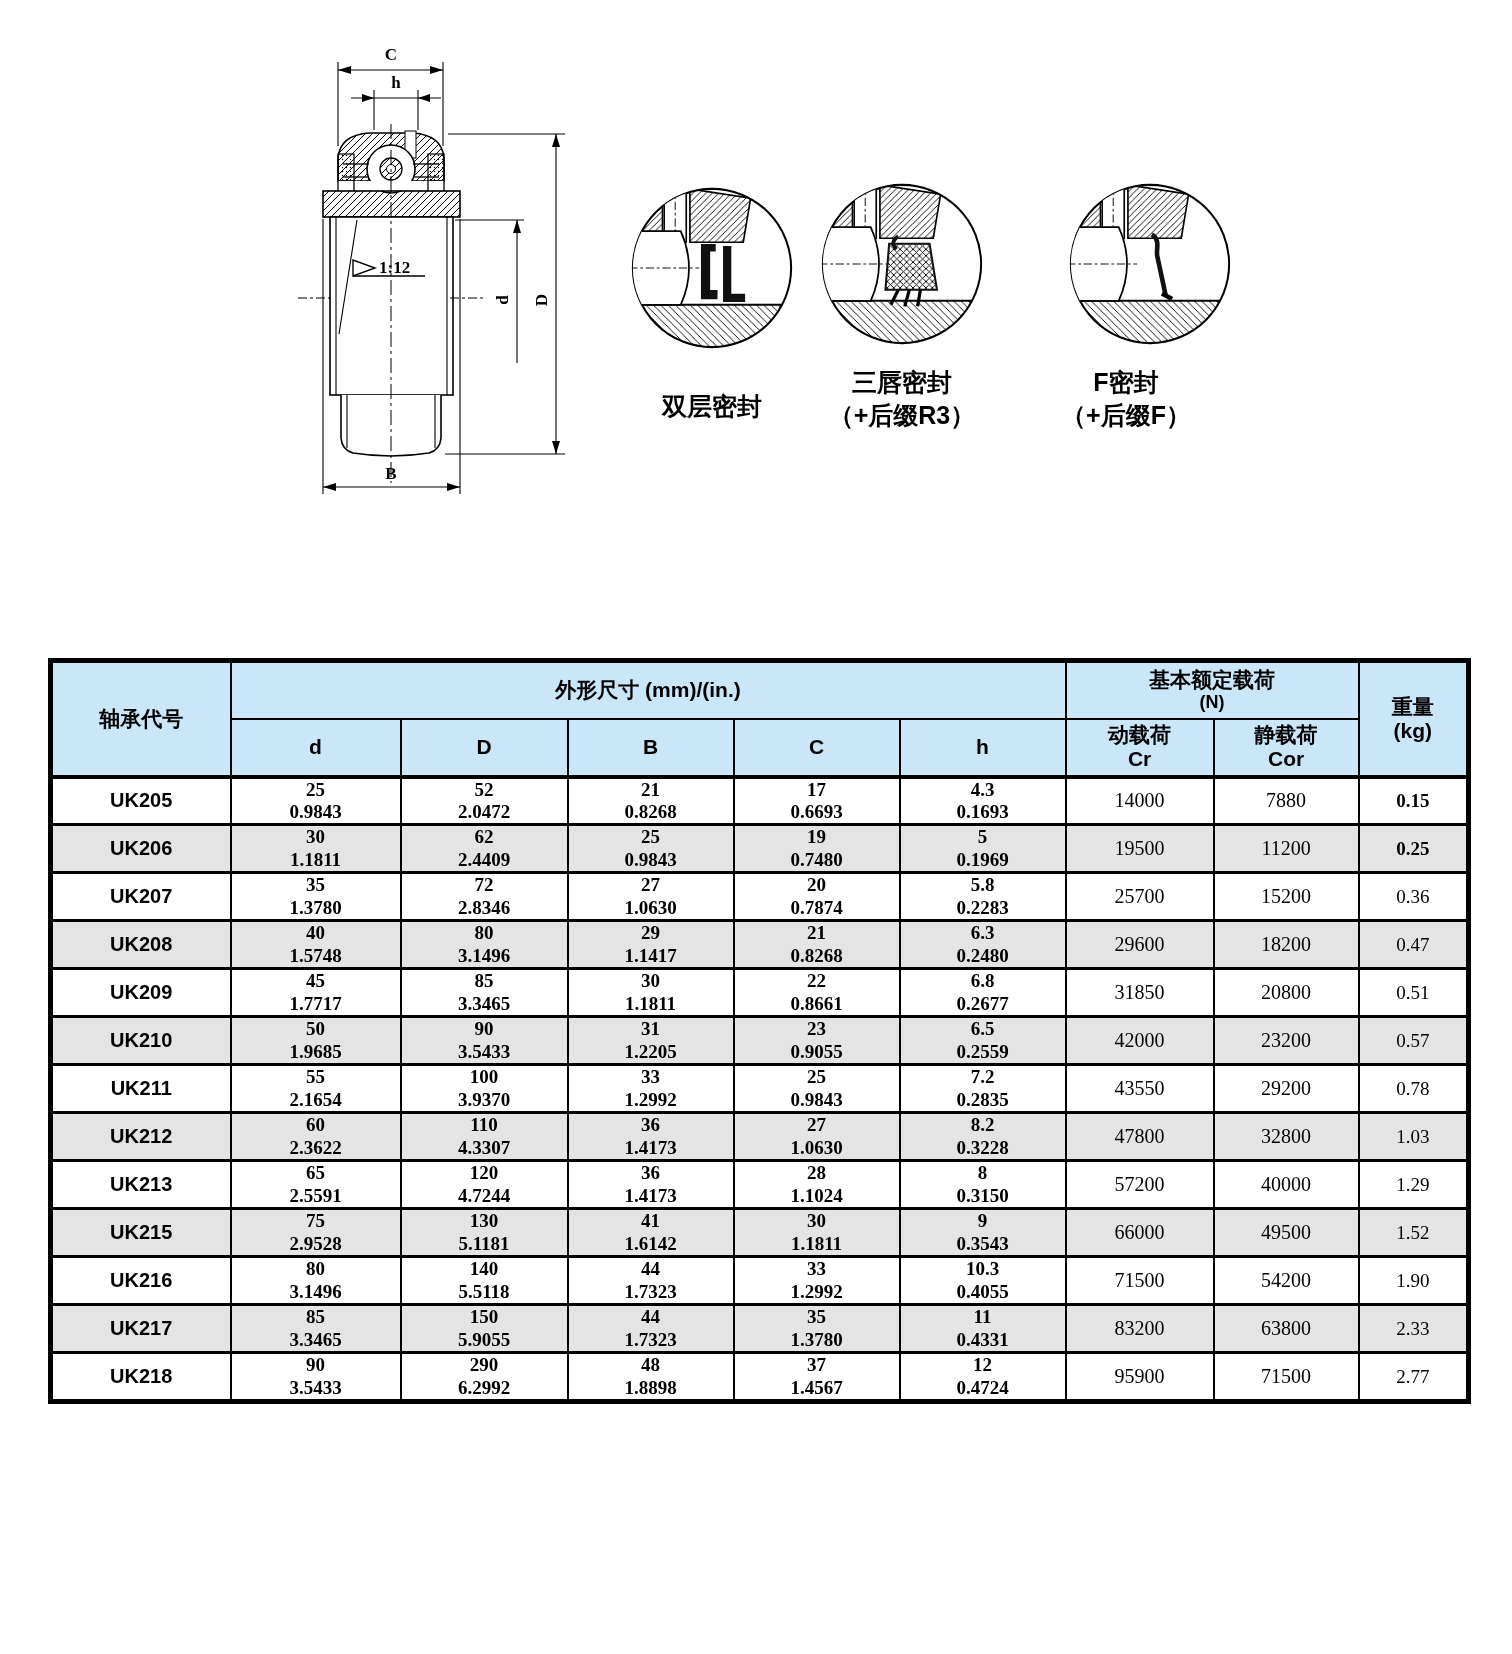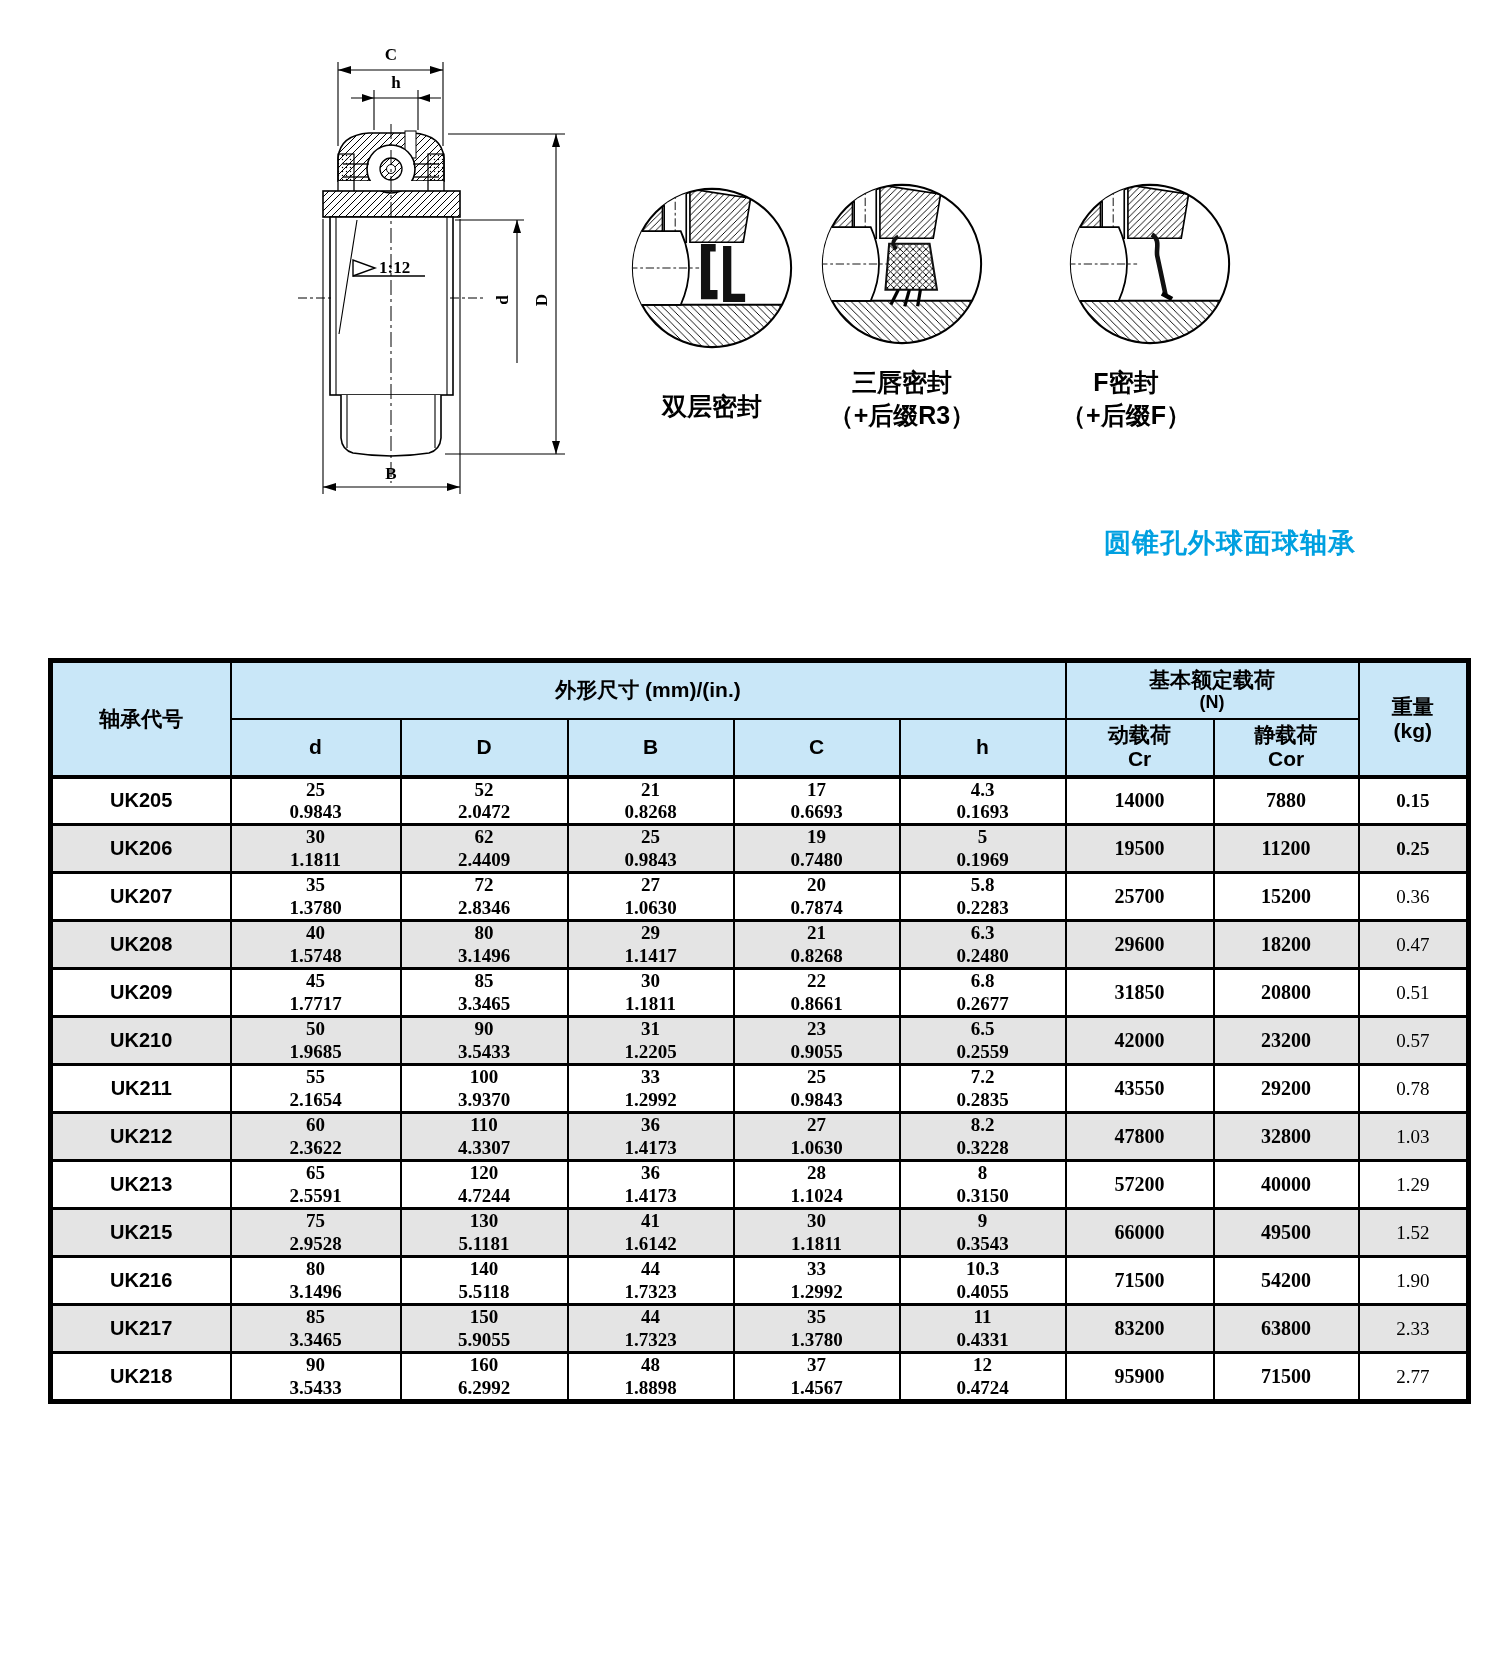--- a/index.html
+++ b/index.html
@@ -39,21 +39,21 @@
   .spec thead tr.h1{height:58px;}
   .spec thead tr.h2{height:58px;}
   .spec thead tr.h2 th{border-bottom-width:4px;}
   .spec thead th.span2{border-bottom-width:4px;}
   .spec thead .ln2{font-size:18px;font-weight:bold;}
   .spec tbody tr{height:48px;background:#fff;}
   .spec tbody tr.alt{background:var(--alt-bg);}
   .spec tbody td{border-width:3px 2px;}
   .spec td.code{font-family:"Liberation Sans",sans-serif;font-weight:bold;font-size:20px;}
   .spec td.dim{font-family:"Liberation Serif",serif;font-weight:bold;font-size:19px;line-height:1.18;}
-  .spec td.load{font-family:"Liberation Serif",serif;font-weight:bold;font-size:20px;}
+  .spec td.load{font-family:"Liberation Serif",serif;font-weight:normal;font-size:20px;}
   .spec td.wt{font-family:"Liberation Serif",serif;font-size:19px;}
   .spec td.wt.bold{font-weight:bold;}
 </style>
 </head>
 <body>
 
 <svg class="fig" style="left:293px;top:38px;" width="290" height="465" viewBox="0 0 290 465">
   <defs>
     <pattern id="mh" width="7" height="7" patternUnits="userSpaceOnUse">
       <path d="M-1,8 L8,-1" stroke="#000" stroke-width="1"></path>
@@ -240,21 +240,20 @@
     <path d="M102,68 c10,6 4,16 6,24 l9,42" stroke="#111" stroke-width="5" fill="none"></path>
     <line x1="113" y1="132" x2="124" y2="138" stroke="#111" stroke-width="5"></line>
   </g>
 </svg>
 <div class="caption" style="left:1006px;top:366px;width:240px;">
   <div>F密封</div>
   <div>（+后缀F）</div>
 </div>
 
 <div class="series-title">
-  <div class="l2">圆锥孔外球面球轴承</div>
 </div>
 
 <table class="spec">
   <colgroup>
     <col style="width:180px">
       <col style="width:170px">
       <col style="width:167px">
     <col style="width:166px">
       <col style="width:166px">
       <col style="width:166px">
@@ -604,21 +603,21 @@
         <td class="load">63800</td>
         <td class="wt">2.33</td>
       </tr>
       <tr>
         <td class="code">UK218</td>
         <td class="dim">
           <div>90</div>
           <div>3.5433</div>
         </td>
         <td class="dim">
-          <div>160</div>
+          <div>290</div>
           <div>6.2992</div>
         </td>
         <td class="dim">
           <div>48</div>
           <div>1.8898</div>
         </td>
         <td class="dim">
           <div>37</div>
           <div>1.4567</div>
         </td>

